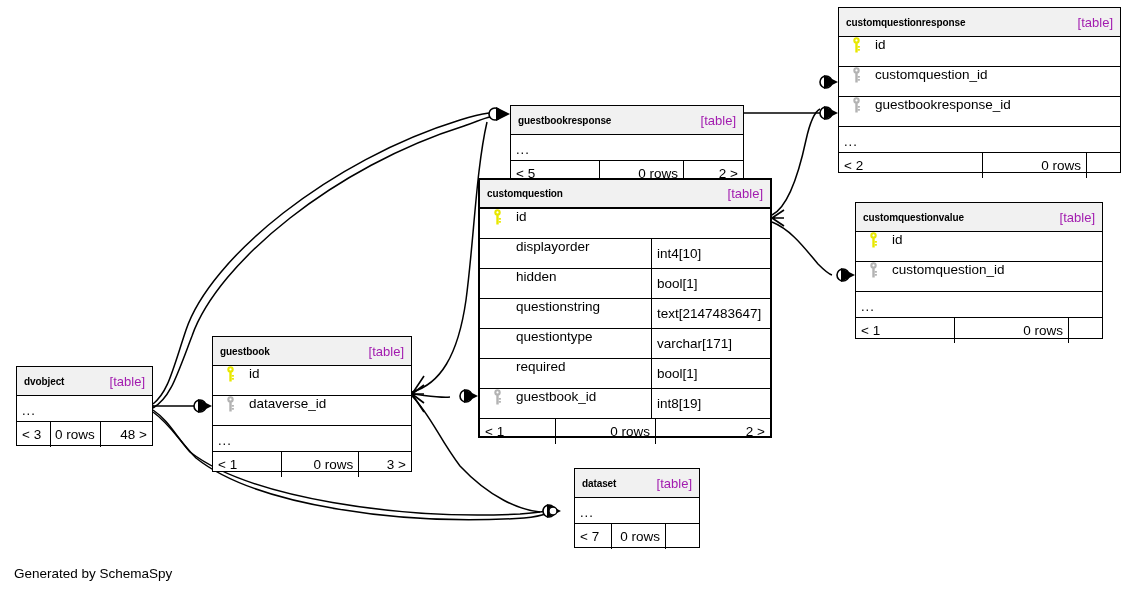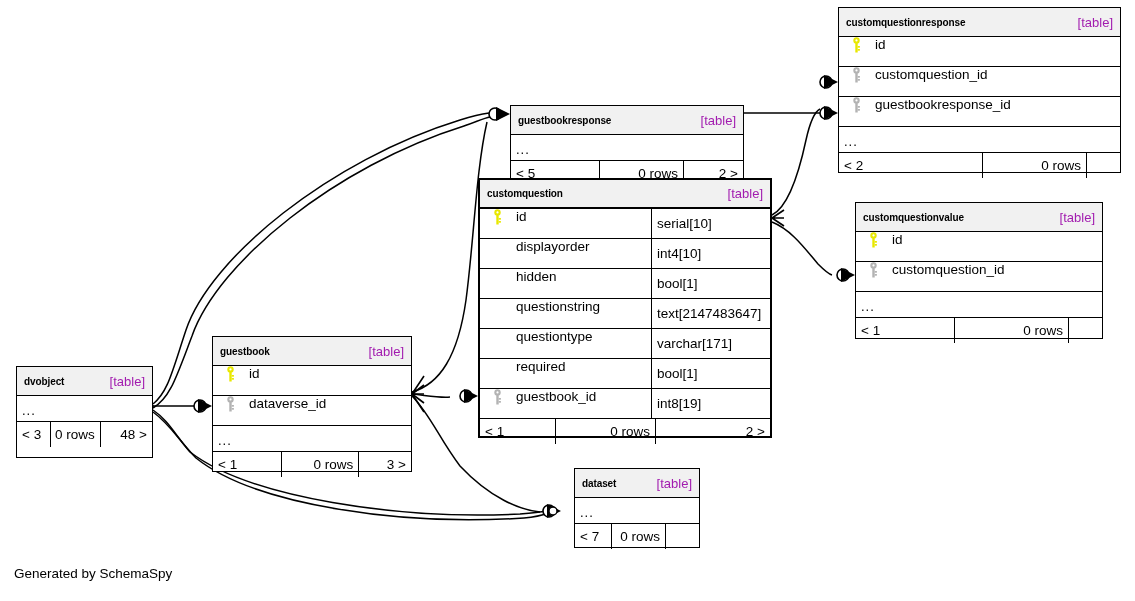--- a/index.html
+++ b/index.html
@@ -318,21 +318,20 @@
               <svg width="11" height="16" viewBox="0 0 11 16">
                 <circle cx="5.5" cy="3.4" r="3.2" fill="#e8e800"></circle>
                 <circle cx="5.5" cy="3.4" r="1.1" fill="#ffffff"></circle>
                 <rect x="4.3" y="5.5" width="2.4" height="10" fill="#e8e800"></rect>
                 <rect x="6.7" y="9" width="2.2" height="1.7" fill="#e8e800"></rect>
                 <rect x="6.7" y="12" width="2.2" height="1.7" fill="#e8e800"></rect>
               </svg>
             </span>
             <span class="col-label">id</span>
           </div>
-          <div class="tb-col-type" style="width:119px">serial[10]</div>
         </div>
         <div class="tb-row">
           <div class="tb-col-name">
             <span class="key-slot"></span>
             <span class="col-label">displayorder</span>
           </div>
           <div class="tb-col-type" style="width:119px">int4[10]</div>
         </div>
         <div class="tb-row">
           <div class="tb-col-name">
@@ -416,21 +415,21 @@
             <span class="col-label">dataverse_id</span>
           </div>
         </div>
         <div class="ellipsis-row">...</div>
         <div class="footer-row">
           <div class="footer-cell fc-left" style="width:70px;">&lt; 1</div>
           <div class="footer-cell fc-right" style="width:78px;">0 rows</div>
           <div class="footer-cell fc-right" style="flex:1 1 auto;">3 &gt;</div>
         </div>
       </div>
-      <div class="table-box" style="left: 16px; top: 366px; width: 137px; height: 92px;">
+      <div class="table-box" style="left: 16px; top: 366px; width: 137px; height: 80px;">
         <div class="tb-header">
           <span class="tb-name">dvobject</span>
           <span class="tb-tag">[table]</span>
         </div>
         <div class="ellipsis-row">...</div>
         <div class="footer-row">
           <div class="footer-cell fc-left" style="width:44px;">&lt; 3</div>
           <div class="footer-cell fc-right" style="width:57px;">0 rows</div>
           <div class="footer-cell fc-right" style="flex:1 1 auto;">48 &gt;</div>
         </div>

